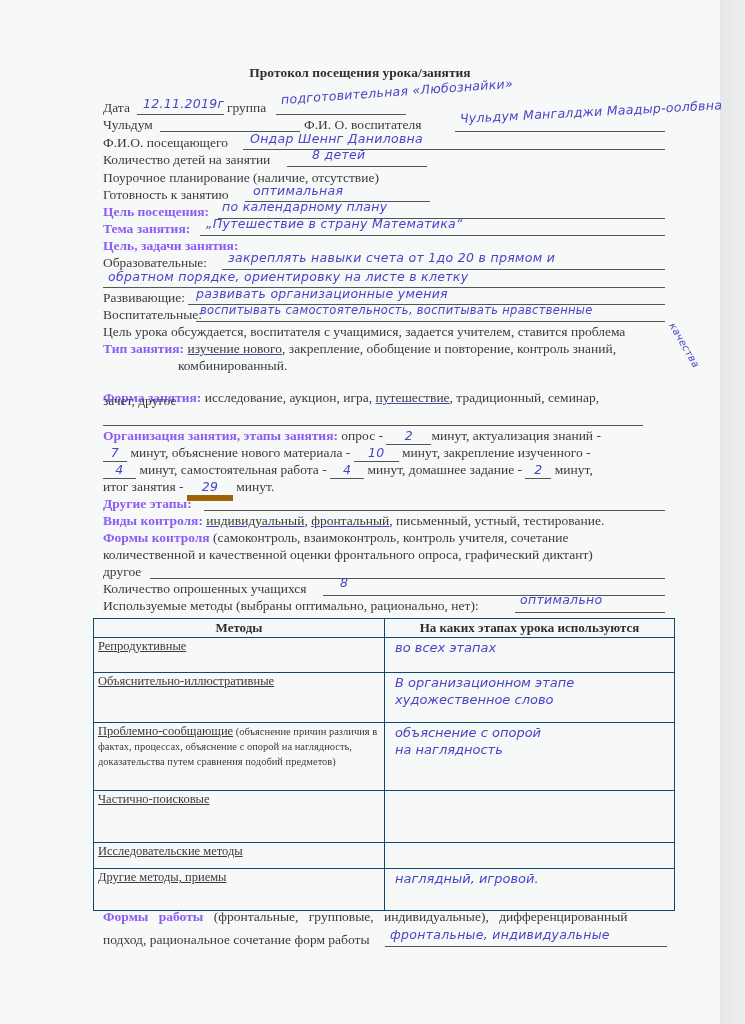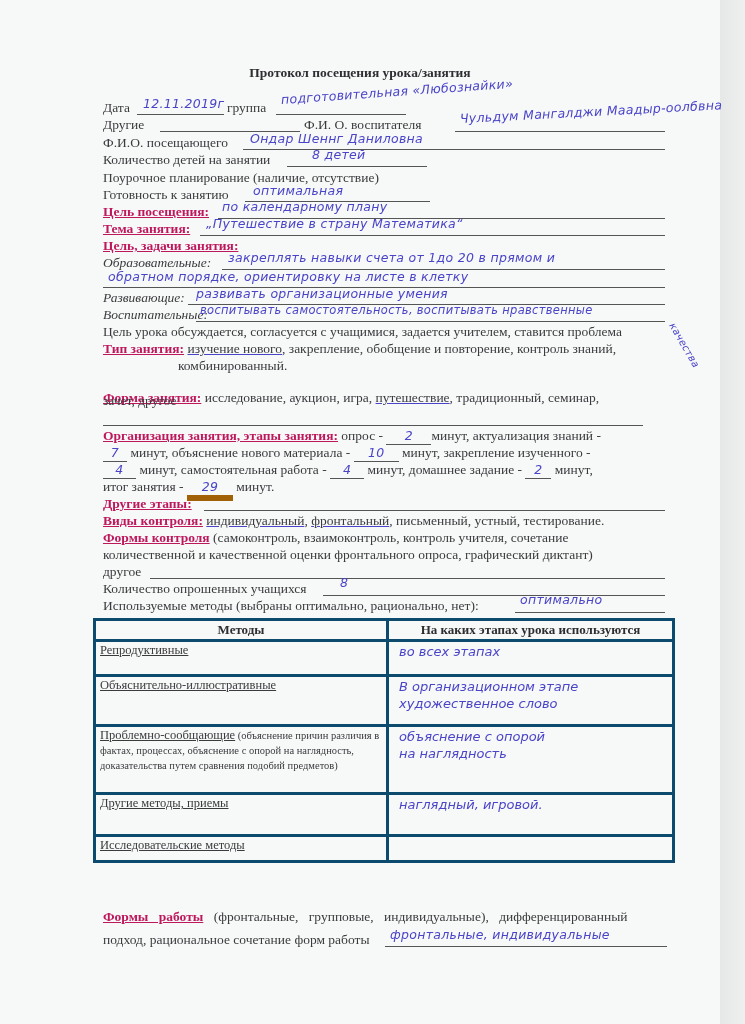--- a/index.html
+++ b/index.html
@@ -18,37 +18,37 @@
       position:absolute; left:720px; top:0; width:25px; height:1024px;
       background:linear-gradient(to right,#e6e8e8,#eef0ef);
     }
     .title {
       position:absolute; left:0; width:720px; top:65px;
       text-align:center; font-weight:bold; font-size:13.5px; color:#2f2f33;
     }
     .line {
       position:absolute; font-size:13.5px; line-height:17px; white-space:nowrap; color:#3b3b3e;
     }
-    .b { font-weight:bold; color:#be185d;text-decoration:underline; }
-    .i { font-style:italic; }
+    .b { font-weight:bold; color:#8b5cf6; }
+    .i { }
     .blank {
       position:absolute; border-bottom:1px solid #555; height:14px;
     }
     .hw {
       position:absolute; white-space:nowrap;
       font-family:"DejaVu Sans",sans-serif; font-style:italic;
       color:#4a44c8; font-size:12.5px; letter-spacing:0.3px;
     }
     .ul { text-decoration:underline; text-decoration-color:#4a44c8; }
     table.methods {
       position:absolute; left:93px; top:618px; width:582px;
       border-collapse:collapse; font-size:12.5px; color:#3b3b3e;
     }
     table.methods td, table.methods th {
-      border:3px solid #0c4a6e; vertical-align:top; padding:1px 4px;
+      border:1px solid #0c4a6e; vertical-align:top; padding:1px 4px;
     }
     table.methods th { font-weight:bold; text-align:center; font-size:13px; height:15px; color:#2e2e32; }
     .mname { text-decoration:underline; }
     .mdesc { font-size:10.5px; line-height:14px; }
     .stagecell { position:relative; }
     .stagecell .hwc {
       font-family:"DejaVu Sans",sans-serif; font-style:italic; color:#4a44c8;
       font-size:13px; line-height:17px; display:block; padding-left:6px;
     }
   </style>
@@ -60,21 +60,21 @@
 
 <div class="title">Протокол посещения урока/занятия</div>
 
 <div class="line" style="left:103px;top:99px;">Дата</div>
 <div class="blank" style="left:137px;top:100px;width:87px;"></div>
 <div class="hw" style="left:143px;top:96px;">12.11.2019г</div>
 <div class="line" style="left:227px;top:99px;">группа</div>
 <div class="blank" style="left:276px;top:100px;width:130px;"></div>
 <div class="hw" style="left:281px;top:92px;transform:rotate(-4deg);transform-origin:left;">подготовительная «Любознайки»</div>
 
-<div class="line" style="left:103px;top:116px;">Другие</div>
+<div class="line" style="left:103px;top:116px;">Чульдум</div>
 <div class="blank" style="left:160px;top:117px;width:140px;"></div>
 <div class="line" style="left:304px;top:116px;">Ф.И. О. воспитателя</div>
 <div class="blank" style="left:455px;top:117px;width:210px;"></div>
 <div class="hw" style="left:460px;top:111px;transform:rotate(-3deg);transform-origin:left;">Чульдум Мангалджи Маадыр-оолбвна</div>
 
 <div class="line" style="left:103px;top:134px;">Ф.И.О. посещающего</div>
 <div class="blank" style="left:243px;top:135px;width:422px;"></div>
 <div class="hw" style="left:250px;top:131px;">Ондар Шеннг Даниловна</div>
 
 <div class="line" style="left:103px;top:151px;">Количество детей на занятии</div>
@@ -105,21 +105,21 @@
 
 <div class="line i" style="left:103px;top:289px;">Развивающие:</div>
 <div class="blank" style="left:188px;top:290px;width:477px;"></div>
 <div class="hw" style="left:196px;top:286px;">развивать организационные умения</div>
 
 <div class="line i" style="left:103px;top:306px;">Воспитательные:</div>
 <div class="blank" style="left:196px;top:307px;width:469px;"></div>
 <div class="hw" style="left:200px;top:303px;font-size:11.5px;">воспитывать самостоятельность, воспитывать нравственные</div>
 <div class="hw" style="left:672px;top:318px;font-size:10px;transform:rotate(60deg);transform-origin:left;">качества</div>
 
-<div class="line" style="left:103px;top:323px;">Цель урока обсуждается, согласуется с учащимися, задается учителем, ставится проблема</div>
+<div class="line" style="left:103px;top:323px;">Цель урока обсуждается, воспитателя с учащимися, задается учителем, ставится проблема</div>
 
 <div class="line" style="left:103px;top:340px;">
   <span class="b">Тип занятия:</span>
   <span class="ul">изучение нового</span><span>, закрепление, обобщение и повторение, контроль знаний,</span>
 </div>
 <div class="line" style="left:178px;top:357px;text-align:right;">комбинированный.</div>
 
 <div class="line" style="left:103px;top:375px;margin-top:14px;">
   <span class="b">Форма занятия:</span><span> исследование, аукцион, игра,</span> <span class="ul">путешествие</span><span>, традиционный, семинар,</span>
 </div>
@@ -189,30 +189,34 @@
           <span class="hwc">художественное слово</span>
         </td>
     </tr>
     <tr style="height:68px;">
       <td><span class="mname">Проблемно-сообщающие</span><span class="mdesc"> (объяснение причин различия в фактах, процессах, объяснение с опорой на наглядность, доказательства путем сравнения подобий предметов)</span></td>
       <td class="stagecell">
           <span class="hwc">объяснение с опорой</span>
           <span class="hwc">на наглядность</span>
         </td>
     </tr>
-    <tr style="height:42px;">
-      <td><span class="mname">Другие методы, приемы</span></td>
-      <td class="stagecell">
-          <span class="hwc">наглядный, игровой.</span>
-        </td>
+    <tr style="height:52px;">
+      <td><span class="mname">Частично-поисковые</span></td>
+      <td class="stagecell"></td>
     </tr>
     <tr style="height:26px;">
       <td><span class="mname">Исследовательские методы</span></td>
       <td class="stagecell"></td>
     </tr>
+    <tr style="height:42px;">
+      <td><span class="mname">Другие методы, приемы</span></td>
+      <td class="stagecell">
+          <span class="hwc">наглядный, игровой.</span>
+        </td>
+    </tr>
   </tbody>
 </table>
 
 <div class="line" style="left:103px;top:908px;word-spacing:7px;">
   <span class="b">Формы работы</span><span> (фронтальные, групповые, индивидуальные), дифференцированный</span>
 </div>
 <div class="line" style="left:103px;top:931px;">подход, рациональное сочетание форм работы</div>
 <div class="blank" style="left:385px;top:932px;width:282px;"></div>
 <div class="hw" style="left:390px;top:927px;">фронтальные, индивидуальные</div>
 

